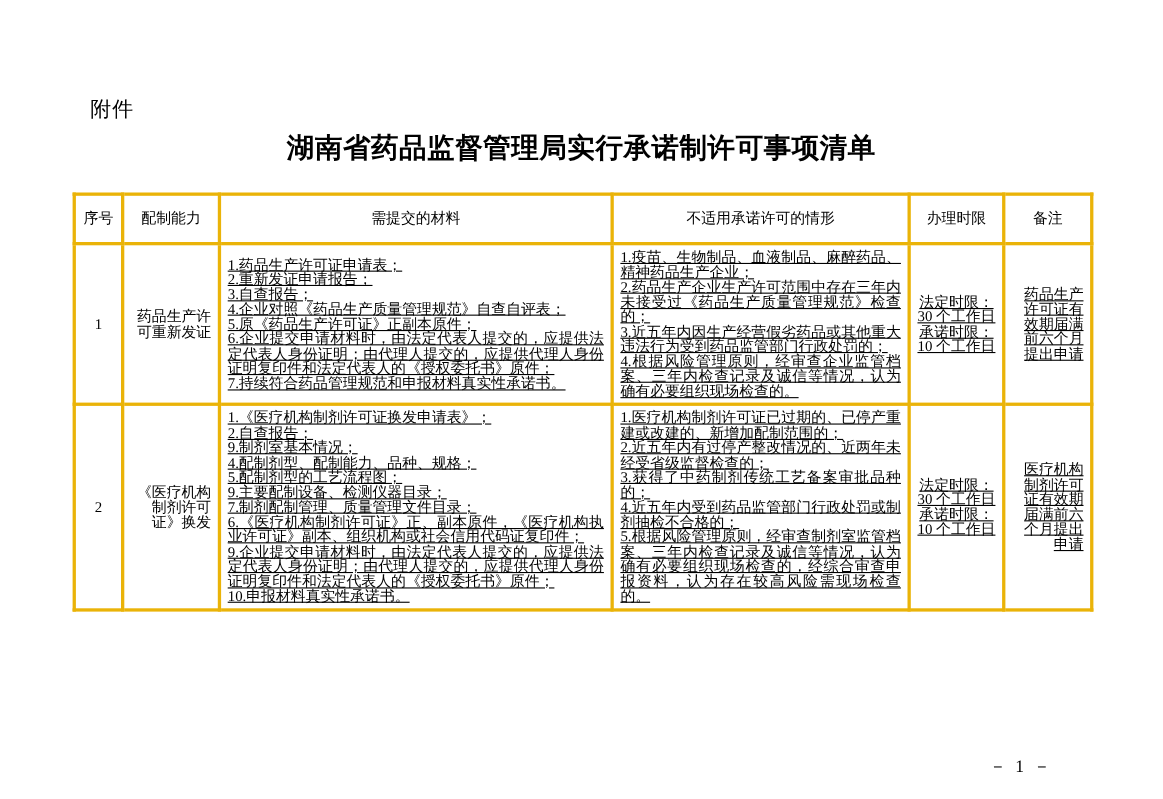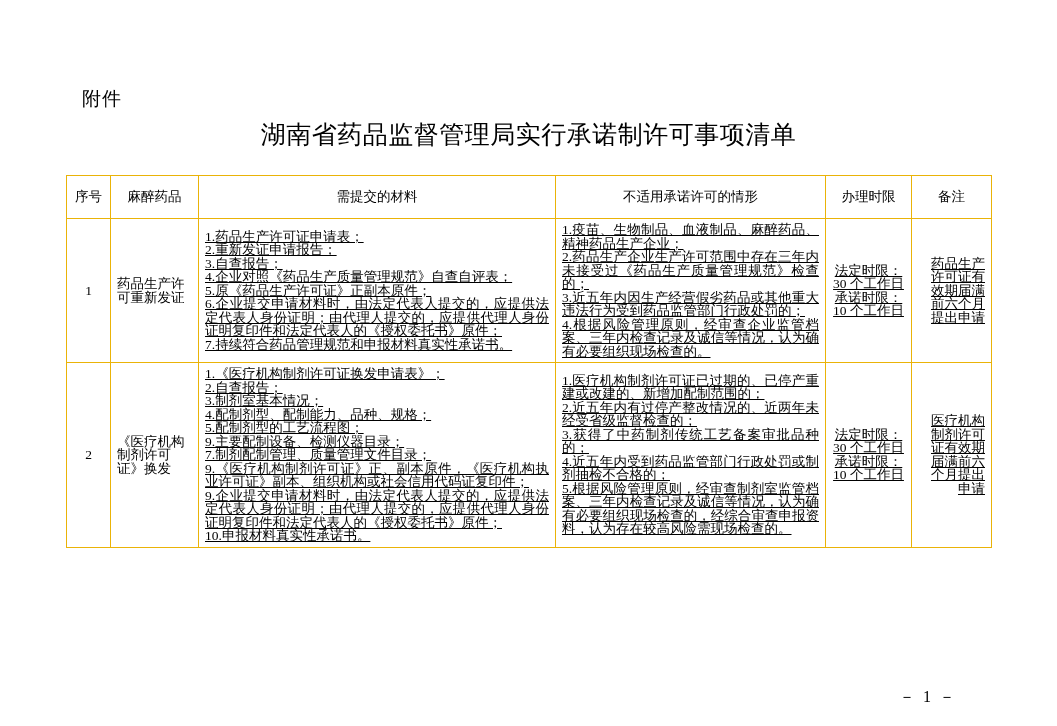--- a/index.html
+++ b/index.html
@@ -28,33 +28,33 @@
     font-size: 19px;
     letter-spacing: 1px;
   }
   .doc-title {
     position: absolute;
     left: 0;
     right: 0;
     top: 118px;
     text-align: center;
     font-size: 25px;
-    font-weight: normal;
+    font-weight: bold;
     letter-spacing: 0.5px;
   }
   table.main-table {
     position: absolute;
     left: 66px;
     top: 175px;
     width: 925px;
     border-collapse: collapse;
     table-layout: fixed;
   }
   table.main-table td, table.main-table th {
-    border: 1px solid #eab308;
+    border: 3px solid #eab308;
     vertical-align: middle;
     padding: 4px 6px;
     font-size: 13.5px;
     line-height: 1.0;
     font-weight: normal;
   }
   thead td {
     text-align: center;
     height: 34px;
     font-size: 15px;
@@ -64,21 +64,21 @@
   .col-materials { width: 357px; }
   .col-notapply { width: 270px; }
   .col-limit { width: 86px; }
   .col-remark { width: 80px; }
 
   td.cell-no {
     text-align: center;
     font-size: 15px;
   }
   td.cell-item {
-    text-align: left;
+    text-align: right;
     font-size: 14px;
     line-height: 1.75;
   }
   td.cell-body {
     vertical-align: top;
     padding-top: 10px;
     padding-bottom: 10px;
     padding-left: 9px;
     padding-right: 7px;
     font-size: 13.5px;
@@ -120,21 +120,21 @@
       <col class="col-no">
       <col class="col-item">
       <col class="col-materials">
       <col class="col-notapply">
       <col class="col-limit">
       <col class="col-remark">
     </colgroup>
     <thead>
       <tr>
         <td>序号</td>
-        <td>麻醉药品</td>
+        <td>配制能力</td>
         <td>需提交的材料</td>
         <td>不适用承诺许可的情形</td>
         <td>办理时限</td>
         <td>备注</td>
       </tr>
     </thead>
     <tbody>
       <tr>
         <td class="cell-no">1</td>
         <td class="cell-item">药品生产许可重新发证</td>
@@ -166,26 +166,26 @@
             <span class="line">前六个月</span>
             <span class="line">提出申请</span>
           </td>
       </tr>
       <tr>
         <td class="cell-no">2</td>
         <td class="cell-item">《医疗机构制剂许可证》换发</td>
         <td class="cell-body">
             <span class="line">1.《医疗机构制剂许可证换发申请表》；</span>
             <span class="line">2.自查报告；</span>
-            <span class="line">3.制剂室基本情况；</span>
+            <span class="line">9.制剂室基本情况；</span>
             <span class="line">4.配制剂型、配制能力、品种、规格；</span>
             <span class="line">5.配制剂型的工艺流程图；</span>
             <span class="line">9.主要配制设备、检测仪器目录；</span>
             <span class="line">7.制剂配制管理、质量管理文件目录；</span>
-            <span class="line">9.《医疗机构制剂许可证》正、副本原件，《医疗机构执业许可证》副本、组织机构或社会信用代码证复印件；</span>
+            <span class="line">6.《医疗机构制剂许可证》正、副本原件，《医疗机构执业许可证》副本、组织机构或社会信用代码证复印件；</span>
             <span class="line">9.企业提交申请材料时，由法定代表人提交的，应提供法定代表人身份证明；由代理人提交的，应提供代理人身份证明复印件和法定代表人的《授权委托书》原件；</span>
             <span class="line">10.申报材料真实性承诺书。</span>
           </td>
         <td class="cell-body">
             <span class="line">1.医疗机构制剂许可证已过期的、已停产重建或改建的、新增加配制范围的；</span>
             <span class="line">2.近五年内有过停产整改情况的、近两年未经受省级监督检查的；</span>
             <span class="line">3.获得了中药制剂传统工艺备案审批品种的；</span>
             <span class="line">4.近五年内受到药品监管部门行政处罚或制剂抽检不合格的；</span>
             <span class="line">5.根据风险管理原则，经审查制剂室监管档案、三年内检查记录及诚信等情况，认为确有必要组织现场检查的，经综合审查申报资料，认为存在较高风险需现场检查的。</span>
           </td>

